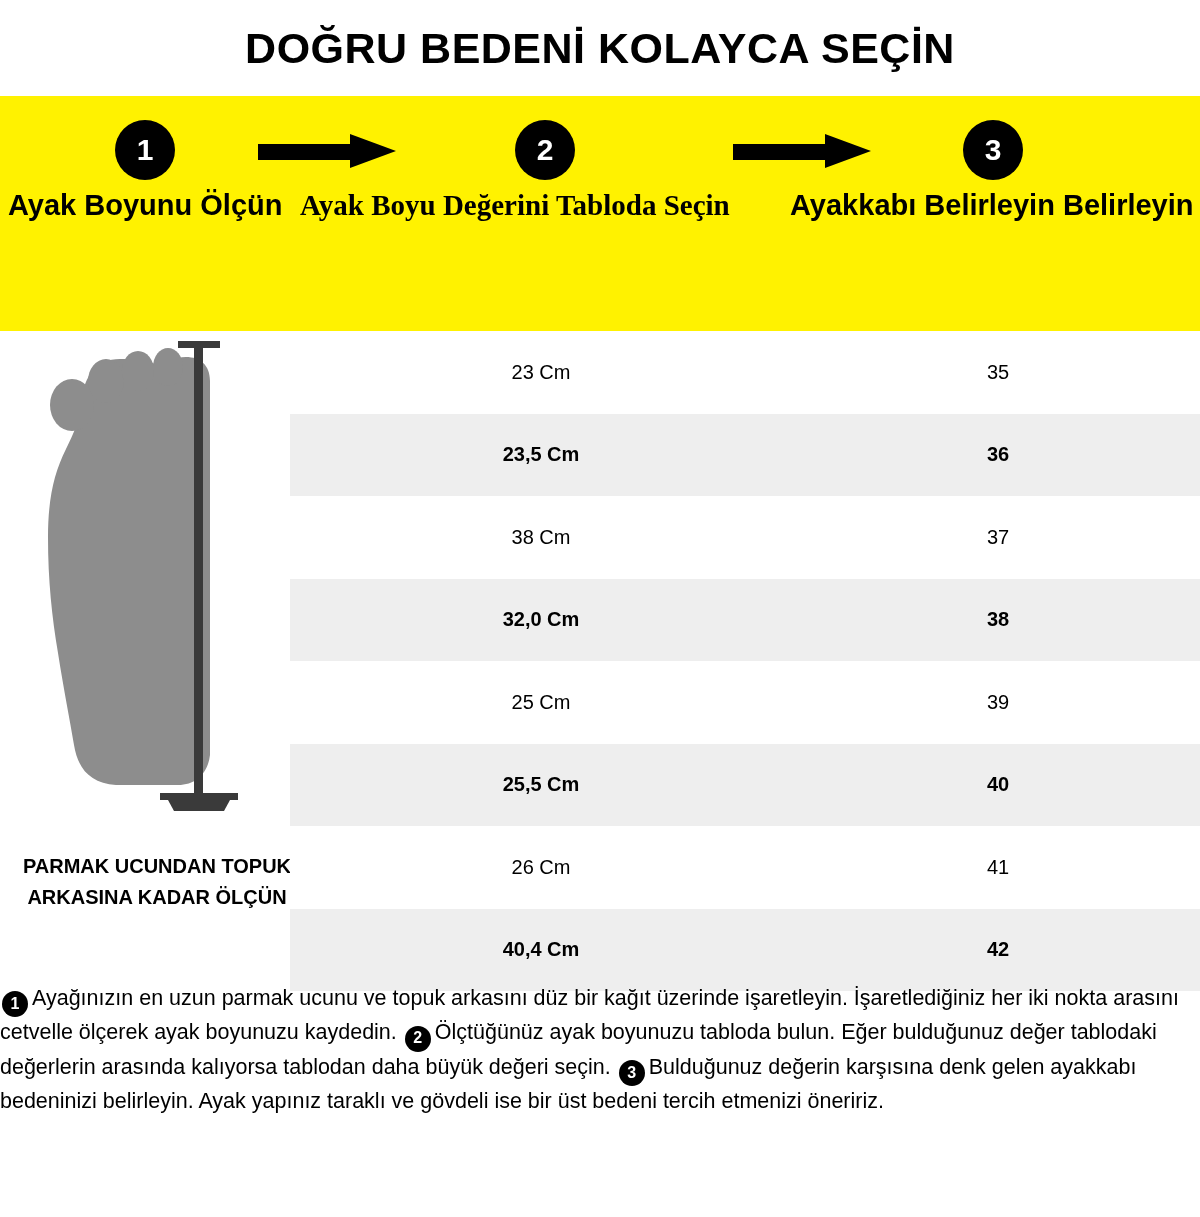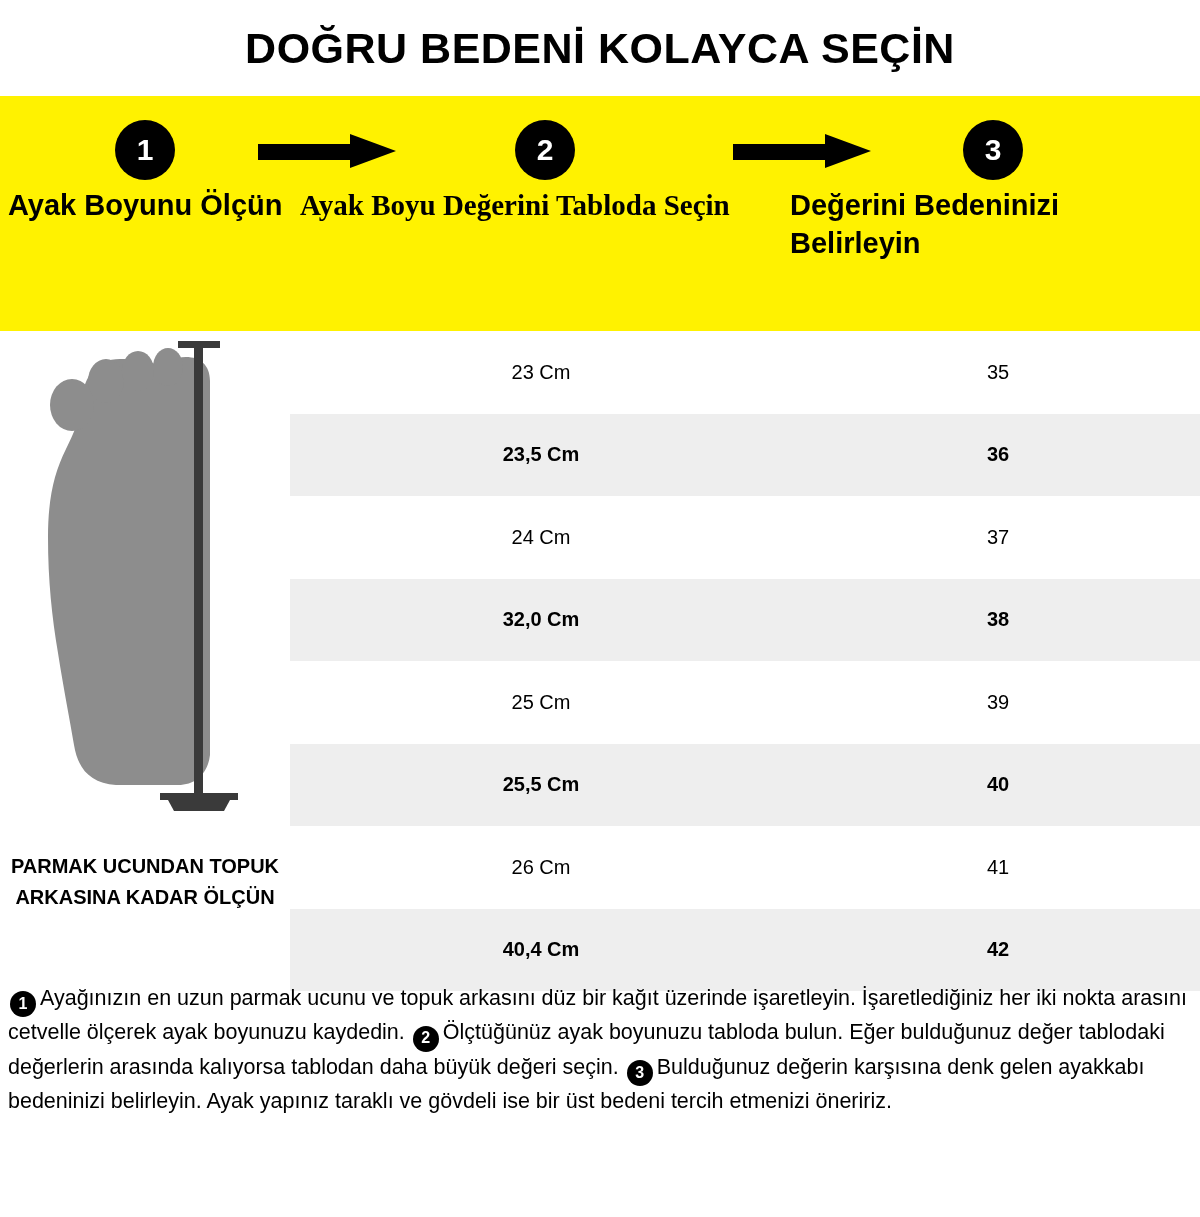--- a/index.html
+++ b/index.html
@@ -133,20 +133,21 @@
   .foot-caption {
     position: absolute;
     left: 0;
     top: 520px;
     width: 290px;
     text-align: center;
     font-size: 20px;
     font-weight: bold;
     line-height: 1.55;
     color: #000000;
+    padding-left: 12px;
   }
 
   .size-table {
     position: absolute;
     left: 290px;
     top: 0;
     width: 910px;
     border-collapse: collapse;
     table-layout: fixed;
   }
@@ -177,21 +178,21 @@
     left: 0;
     top: 0;
     width: 1200px;
     height: 1px;
     background: #c9c9c9;
   }
 
   
   .description {
     position: relative;
-    padding: 6px 8px 0 8px;
+    padding: 6px 8px 0 0;
     font-size: 21.5px;
     line-height: 1.42;
     color: #000000;
     text-align: left;
   }
   .inline-badge {
     display: inline-flex;
     align-items: center;
     justify-content: center;
     width: 26px;
@@ -232,21 +233,21 @@
       <div class="badge badge-2">2</div>
       <div class="arrow arrow-2">
         <div class="shaft"></div>
           <div class="head"></div>
       </div>
       <div class="badge badge-3">3</div>
     </div>
     <div class="steps-labels">
       <div class="step-label step-label-1">Ayak Boyunu Ölçün</div>
       <div class="step-label step-label-2">Ayak Boyu Değerini Tabloda Seçin</div>
-      <div class="step-label step-label-3">Değerini Bedeninizi Belirleyin</div>
+      <div class="step-label step-label-3">Ayakkabı Belirleyin Belirleyin</div>
     </div>
   </div>
 
   <div class="table-area">
     <div class="row-divider-top"></div>
 
     <div class="foot-col">
       <svg class="foot-graphic" viewBox="0 0 236 490" aria-hidden="true">
 
         <path fill="#8d8d8d" d="M92 18 C 68 18 56 36 54 58 C 52 78 46 92 38 108
@@ -276,21 +277,21 @@
       <tbody>
         <tr class="odd">
           <td class="col-cm">23 Cm</td>
           <td class="col-size">35</td>
         </tr>
         <tr class="even">
           <td class="col-cm">23,5 Cm</td>
           <td class="col-size">36</td>
         </tr>
         <tr class="odd">
-          <td class="col-cm">24 Cm</td>
+          <td class="col-cm">38 Cm</td>
           <td class="col-size">37</td>
         </tr>
         <tr class="even">
           <td class="col-cm">32,0 Cm</td>
           <td class="col-size">38</td>
         </tr>
         <tr class="odd">
           <td class="col-cm">25 Cm</td>
           <td class="col-size">39</td>
         </tr>

